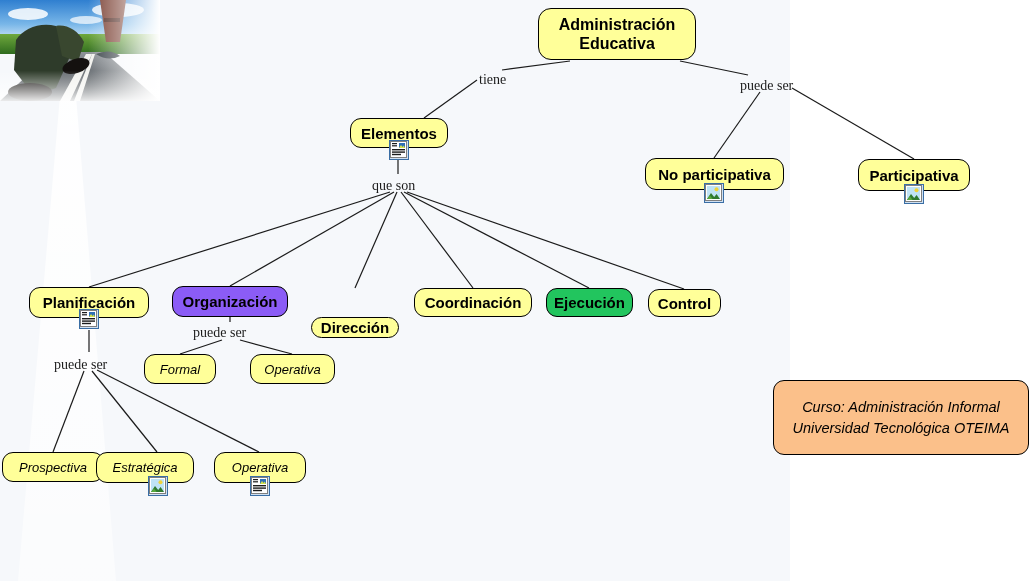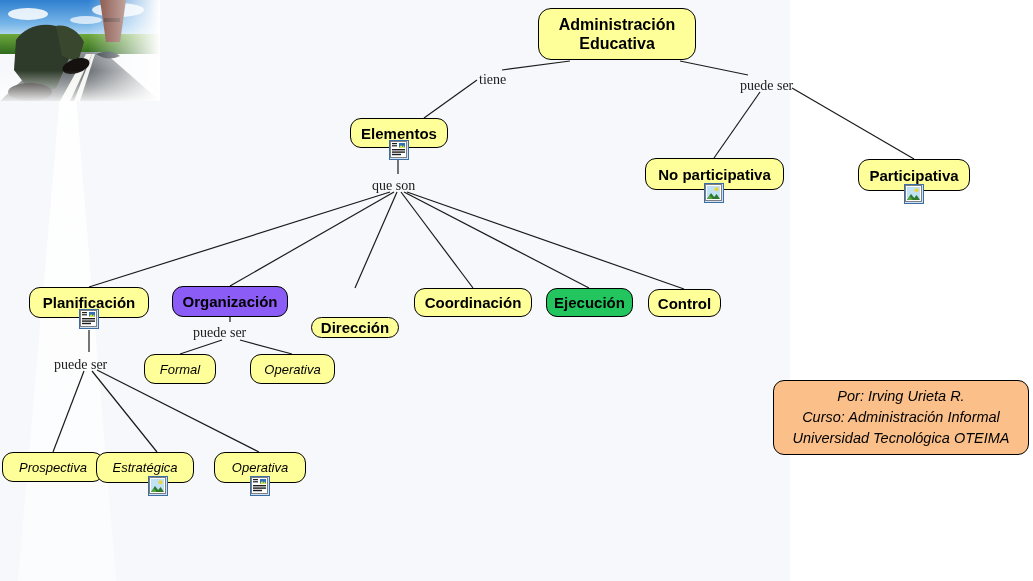--- a/index.html
+++ b/index.html
@@ -296,18 +296,17 @@
           <rect x="2" y="8" width="13" height="1.4" fill="#1b1b1b"></rect>
           <rect x="2" y="10.4" width="13" height="1.4" fill="#1b1b1b"></rect>
           <rect x="2" y="12.8" width="9" height="1.4" fill="#1b1b1b"></rect>
           <rect x="2" y="2" width="5" height="1.2" fill="#1b1b1b"></rect>
           <rect x="2" y="4.2" width="5" height="1.2" fill="#1b1b1b"></rect>
         </svg>
       </div>
     </div>
 
   <div class="creditbox">
-    <span>Por: Irving Urieta R.</span>
     <span>Curso: Administración Informal</span>
     <span>Universidad Tecnológica OTEIMA</span>
   </div>
 
 </div>
 
 </body></html>

